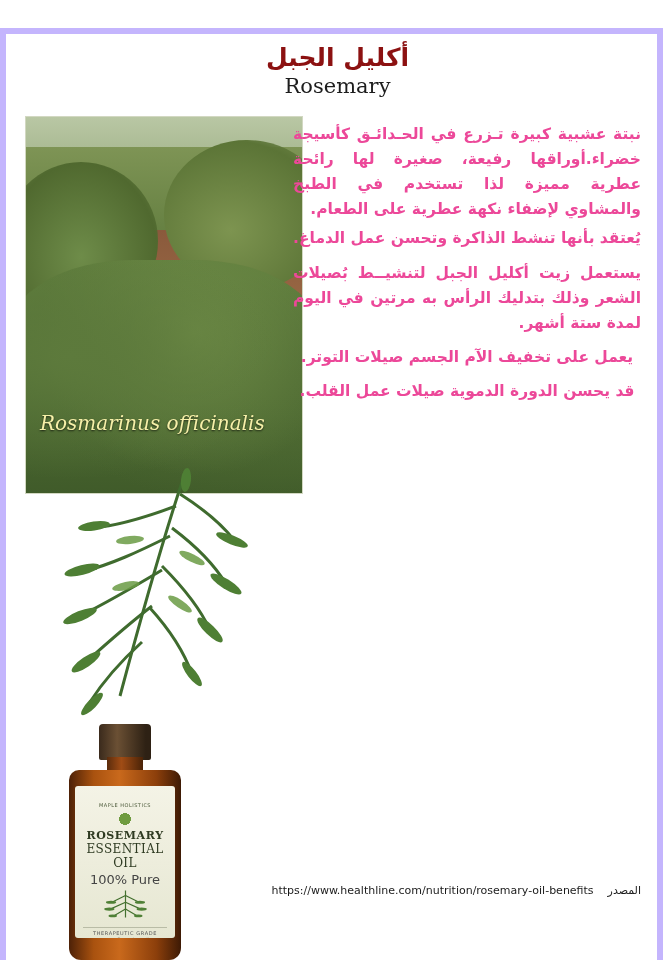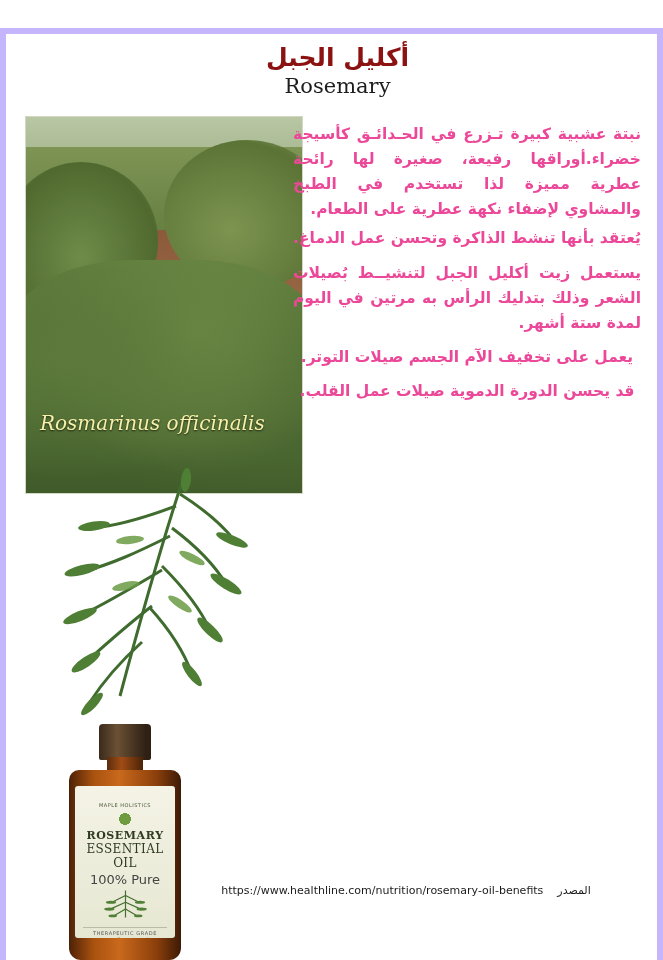--- a/index.html
+++ b/index.html
@@ -235,21 +235,21 @@
   }
   .para.justify { text-align: justify; text-align-last: right; }
   .gap { margin-bottom: 9px; }
 
   .source-line {
     position: absolute;
     right: 16px;
     top: 850px;
     width: 470px;
     direction: rtl;
-    text-align: center;
+    text-align: right;
     font-family: "DejaVu Sans", sans-serif;
     font-size: 11px;
     color: #1b1b1b;
     white-space: nowrap;
   }
   .source-url {
     font-family: "DejaVu Sans", sans-serif;
     font-size: 11px;
     direction: ltr;
     unicode-bidi: embed;

